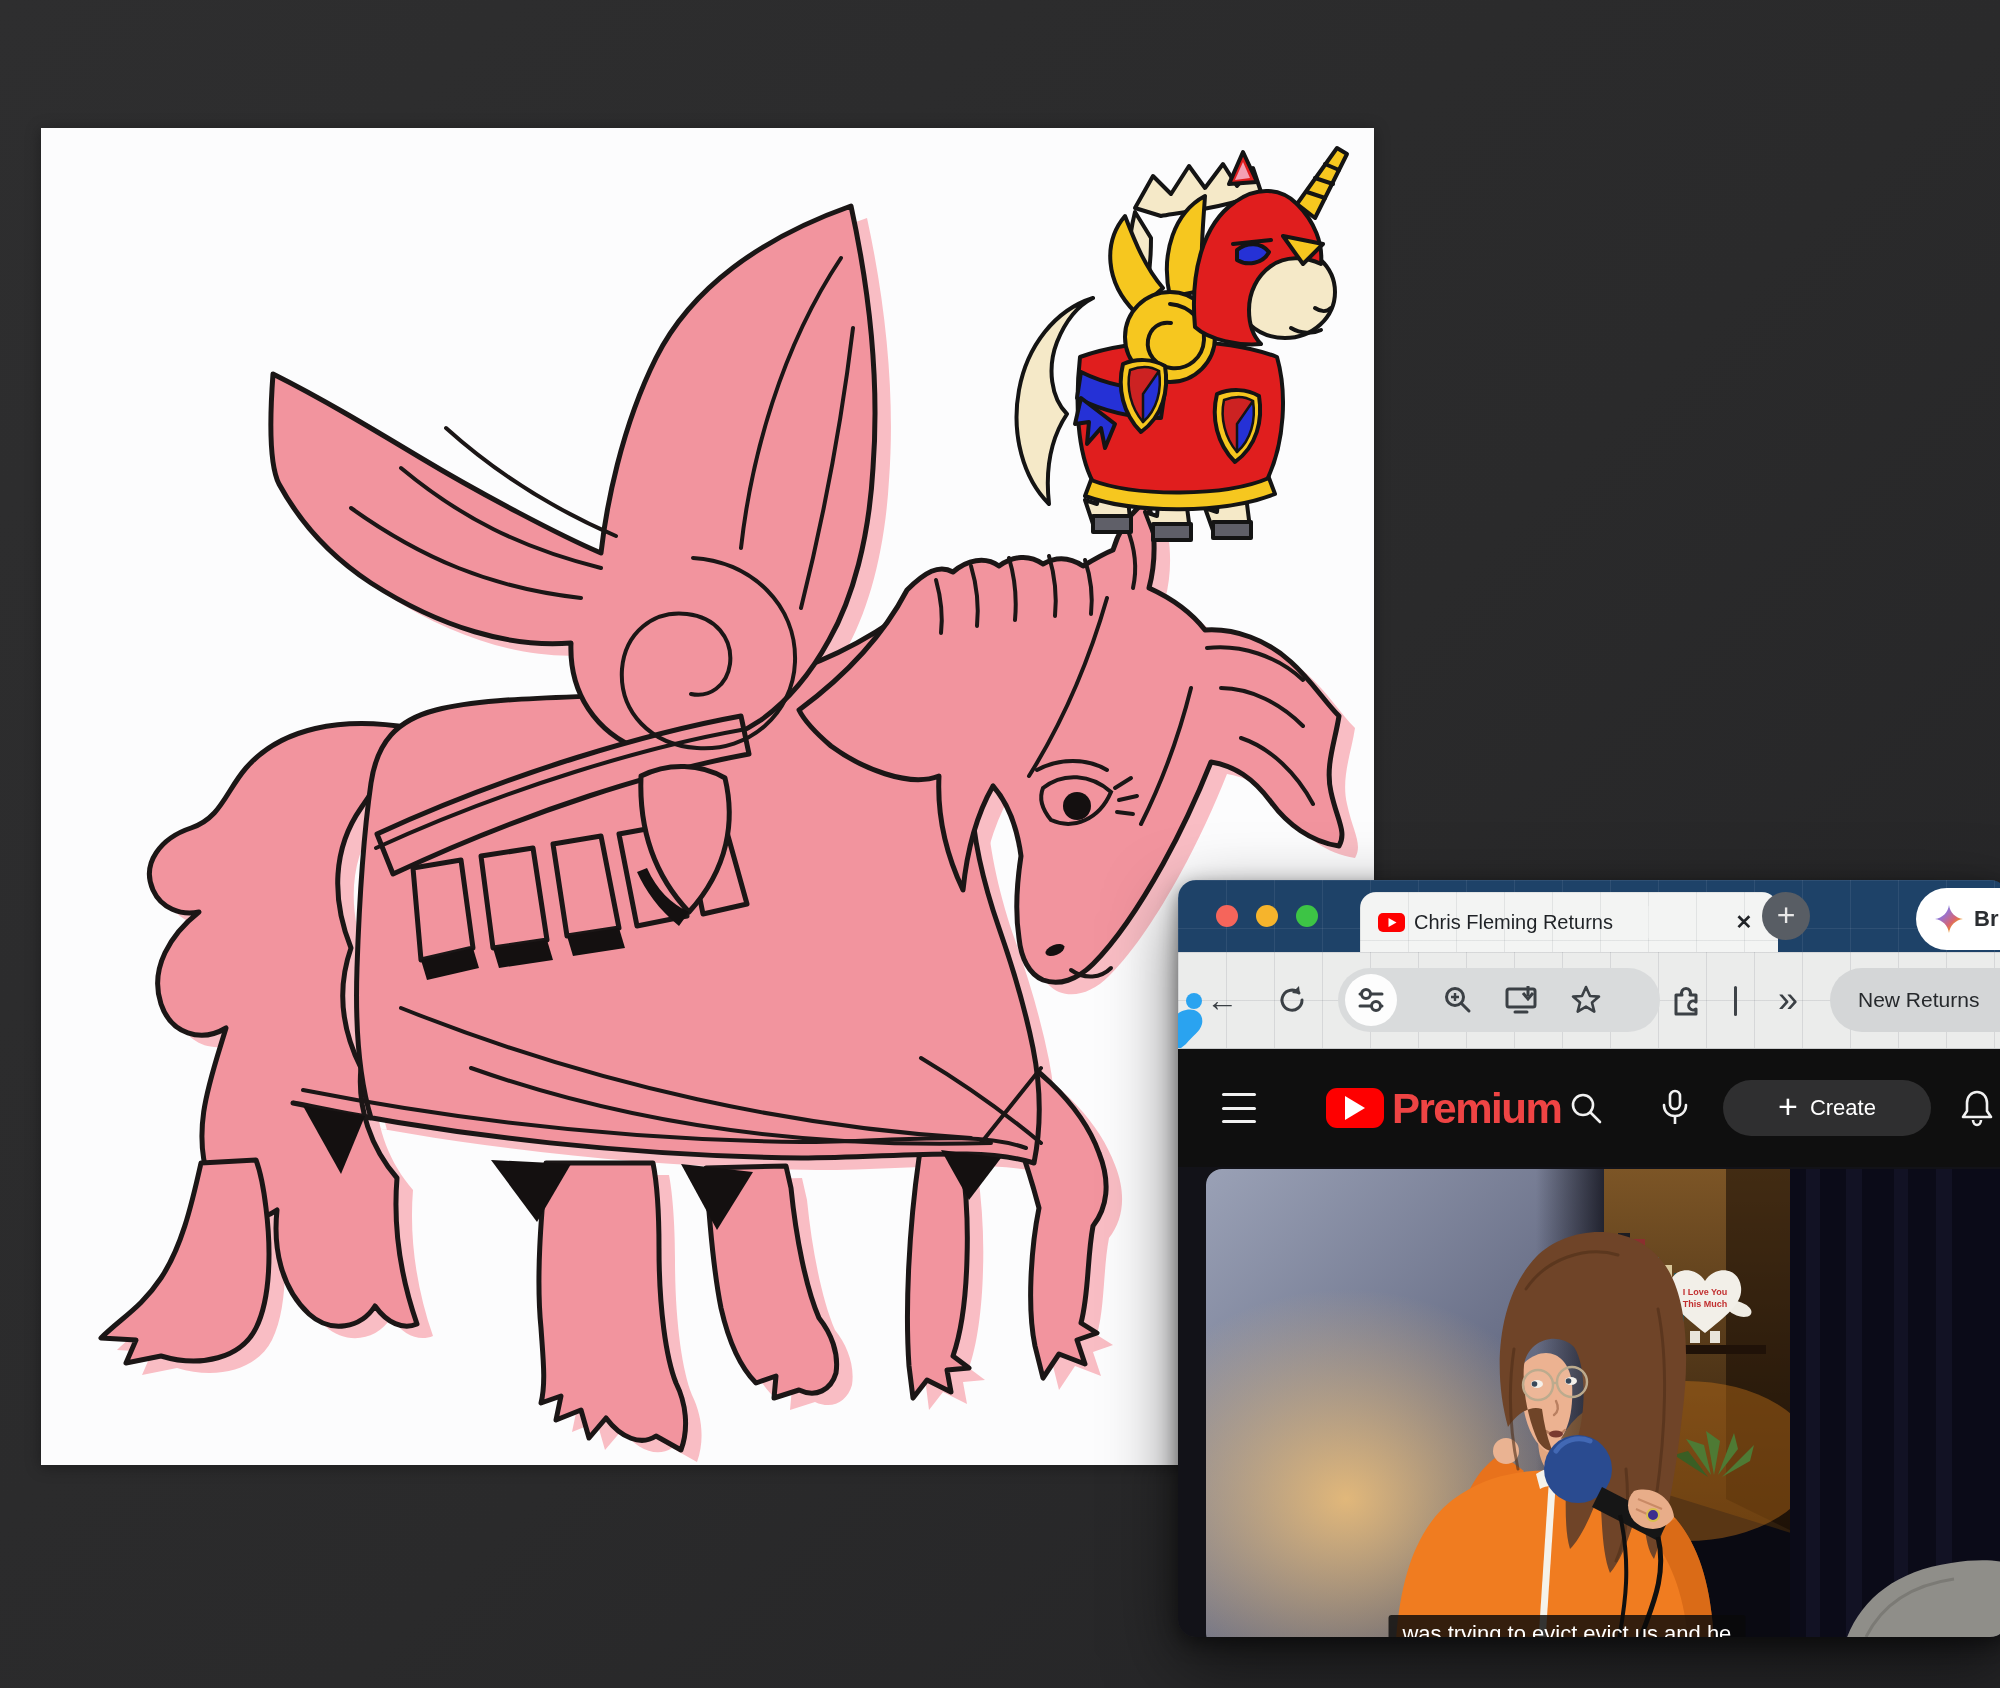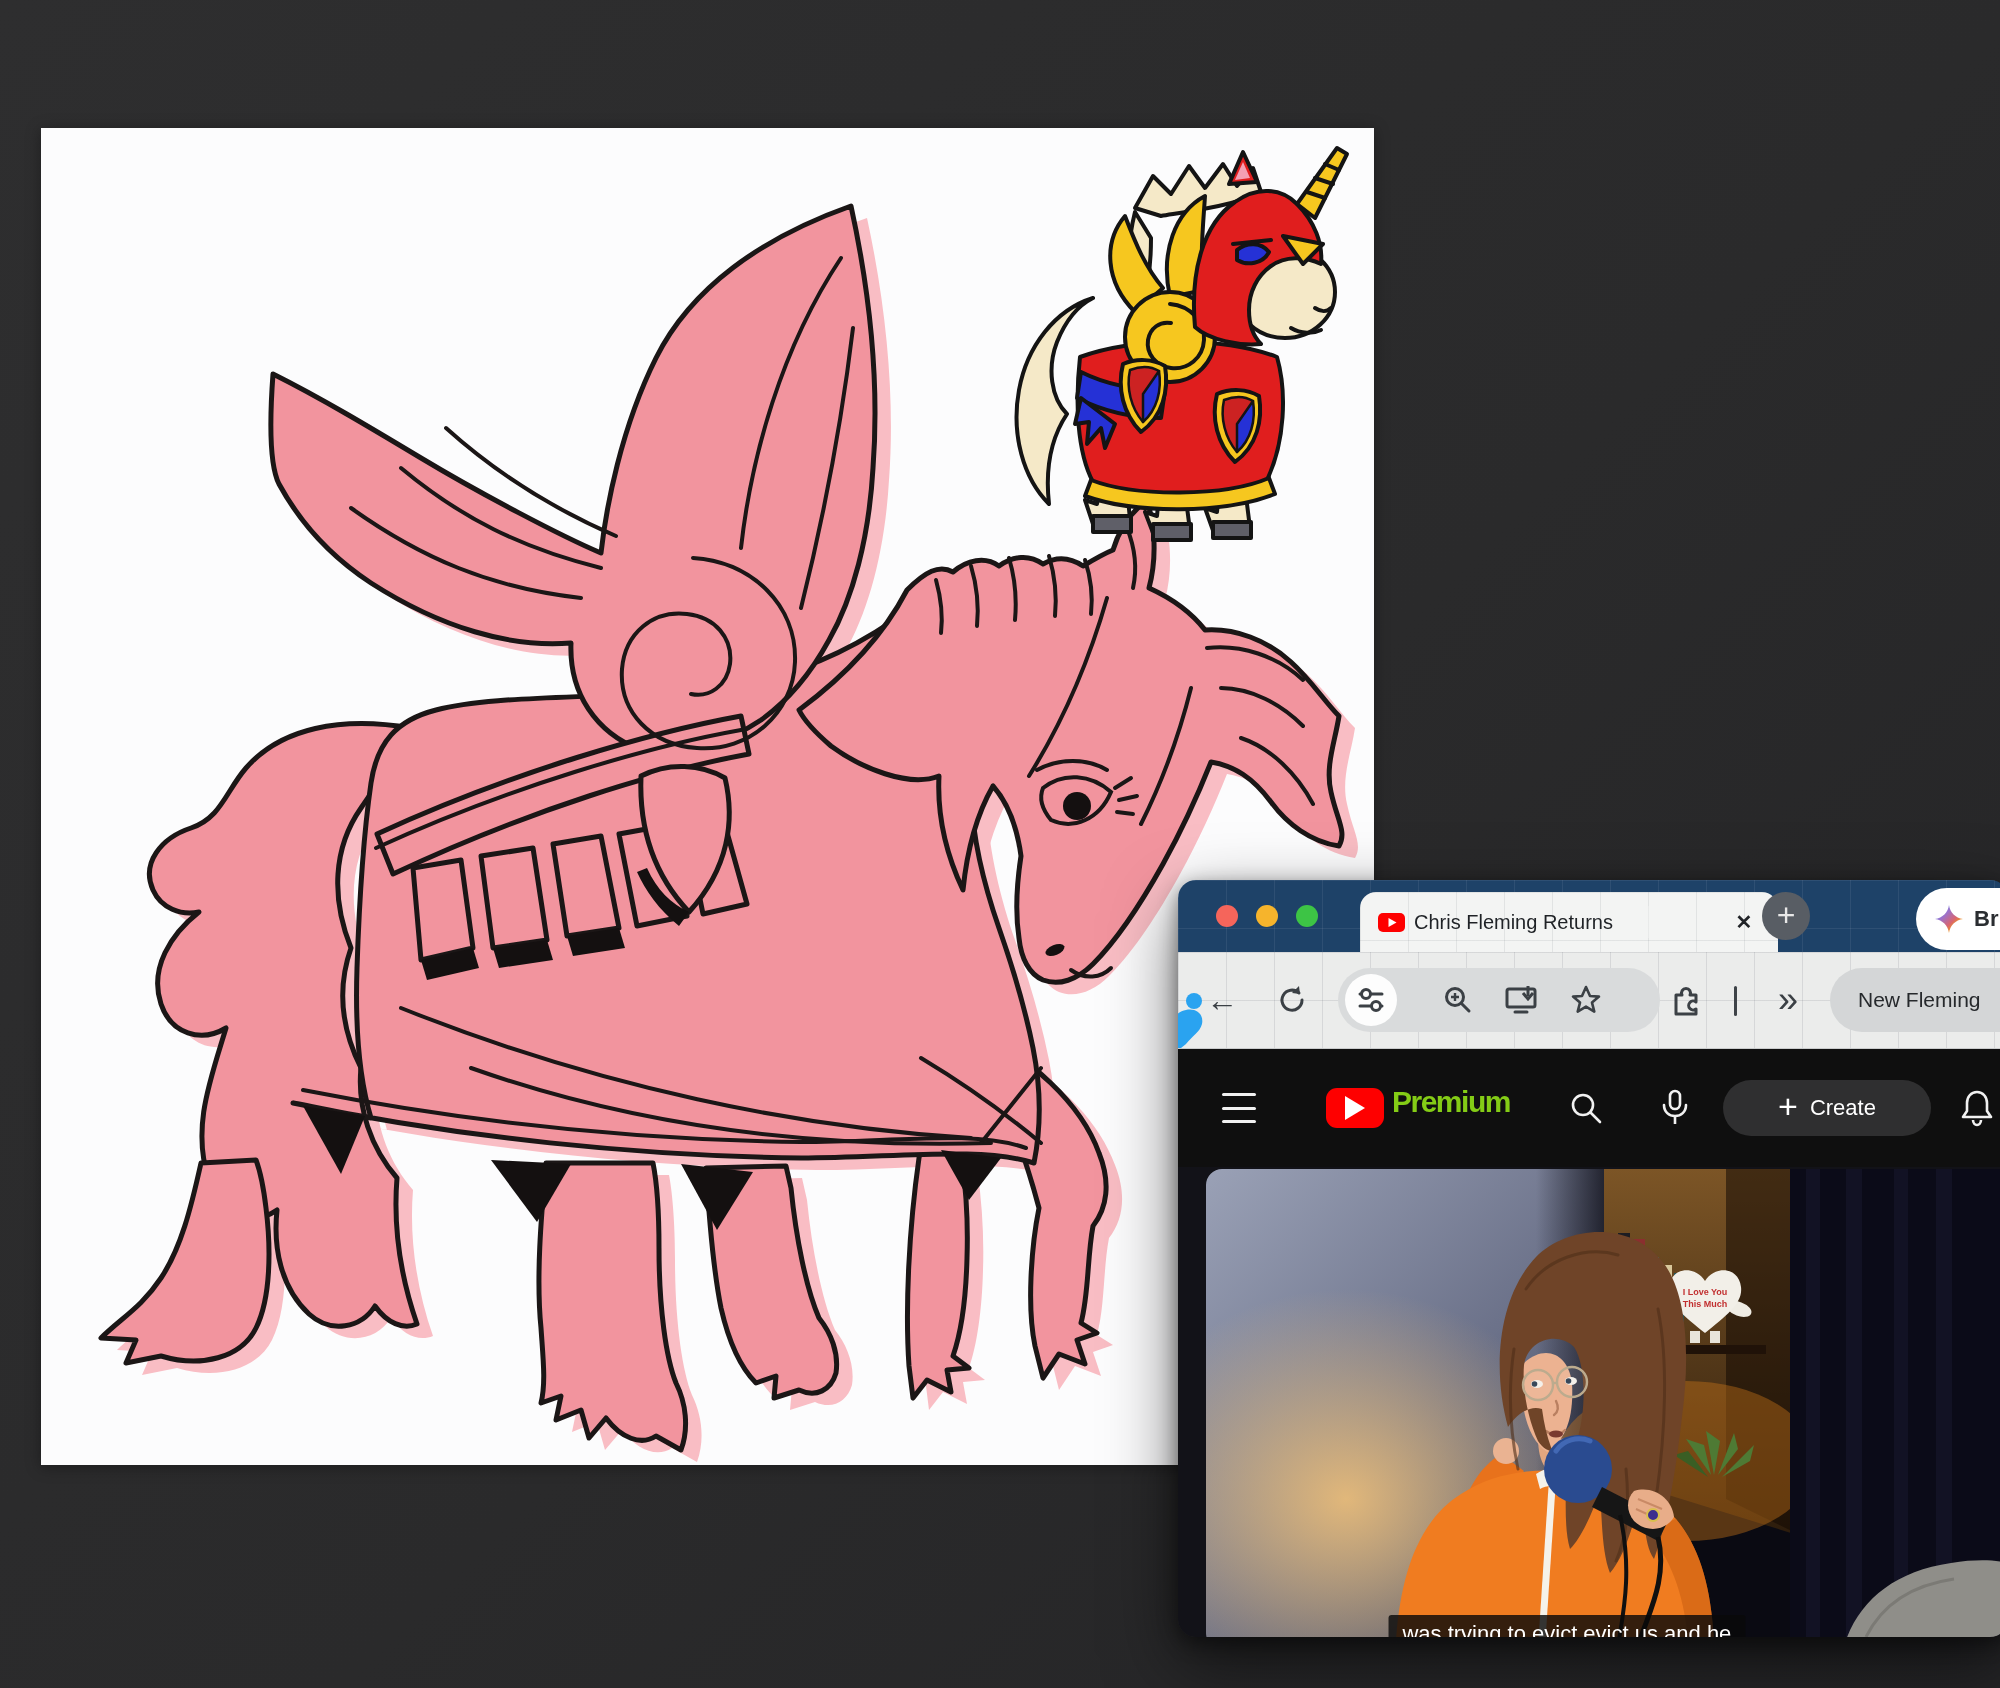--- a/index.html
+++ b/index.html
@@ -70,21 +70,21 @@
   .nc-pill{position:absolute;left:652px;top:16px;width:230px;height:64px;border-radius:32px;background:#d4d6d7;
     display:flex;align-items:center;padding-left:28px;box-sizing:border-box;}
   .nc-label{font-size:21px;color:#26292c;}
   .yt-header{
     position:relative;height:118px;flex:0 0 118px;background:#0f0f0f;
   }
   .hamburger{position:absolute;left:44px;top:44px;width:34px;height:30px;display:flex;flex-direction:column;justify-content:space-between;}
   .hamburger div{height:3px;background:#f1f1f1;border-radius:2px;}
   .yt-logo{position:absolute;left:148px;top:39px;width:58px;height:40px;border-radius:11px;background:#fe0000;
     display:flex;align-items:center;justify-content:center;}
-  .yt-wordmark{position:absolute;left:214px;top:36px;font-size:30px;font-weight:bold;letter-spacing:-1.5px;color:#84cc16;}
+  .yt-wordmark{position:absolute;left:214px;top:36px;font-size:42px;font-weight:bold;letter-spacing:-1.5px;color:#ef4444;}
   .yt-icon-btn{position:absolute;top:37px;width:44px;height:44px;display:flex;align-items:center;justify-content:center;}
   .create-btn{position:absolute;left:545px;top:31px;width:208px;height:56px;border-radius:28px;background:#2f2f30;
     display:flex;align-items:center;justify-content:center;color:#fff;}
   .create-plus{font-size:34px;font-weight:300;margin-right:12px;margin-top:-3px;}
   .create-label{font-size:22px;font-weight:400;}
   .video-zone{position:relative;flex:1 1 auto;background:#121218;}
   .player{position:absolute;left:28px;top:2px;width:802px;height:480px;border-radius:16px 0 0 16px;overflow:hidden;background:#000;}
   .scene{position:absolute;left:0;top:0;width:802px;height:471px;}
   .caption{
     position:absolute;left:45%;bottom:-14px;transform:translateX(-50%);
@@ -343,21 +343,21 @@
       </svg>
     </div>
 
     <div class="divider"></div>
 
     <div class="tb-btn" style="left:588px">
       <span class="glyph" style="font-size:36px">»</span>
     </div>
 
     <div class="nc-pill">
-      <span class="nc-label">New Fleming</span>
+      <span class="nc-label">New Returns</span>
     </div>
   </div>
 
   <div class="yt-header">
     <div class="hamburger">
         <div></div>
         <div></div>
         <div></div>
       </div>
 

